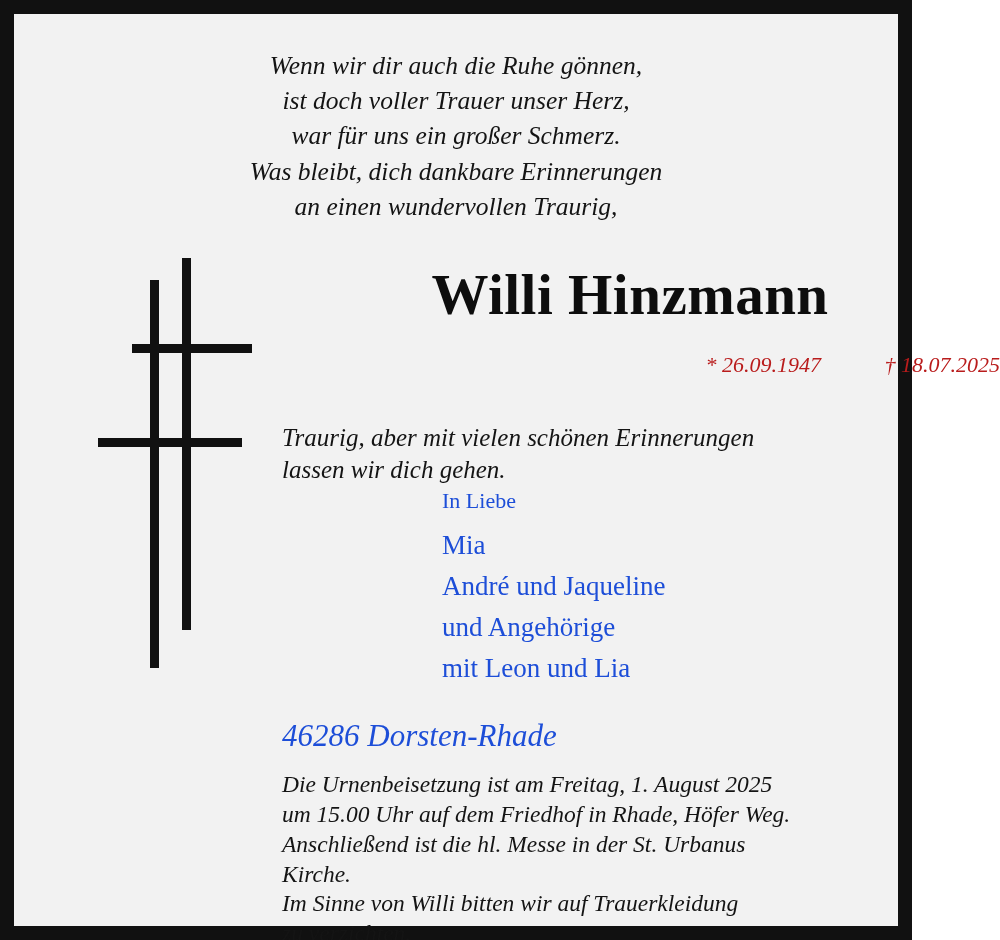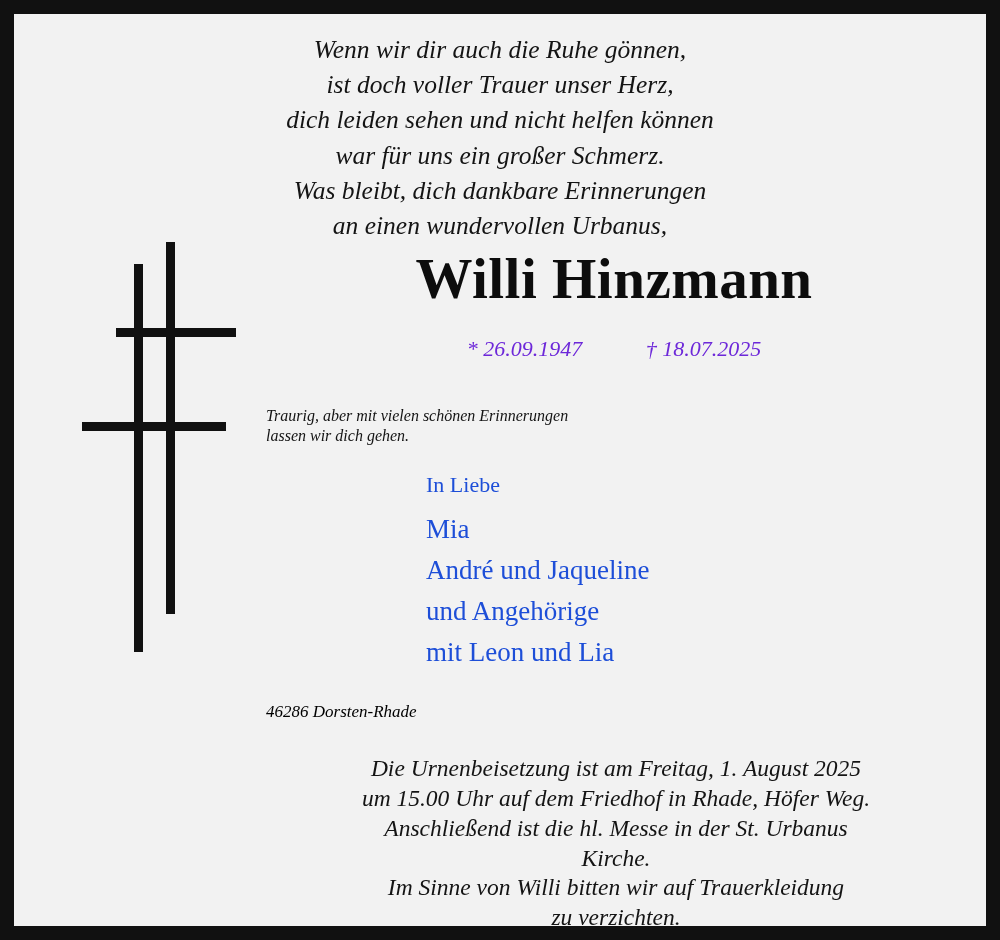--- a/index.html
+++ b/index.html
@@ -10,25 +10,25 @@
   body {
     width: 1000px;
     height: 940px;
     font-family: "Liberation Serif", serif;
     color: #111111;
     overflow: hidden;
   }
   .notice {
     position: relative;
     box-sizing: border-box;
-    width: 1000px;
+    width: 912px;
     height: 940px;
     background: #f2f2f2;
     border: 14px solid #111111;
-    padding: 0;
+    padding: 16px;
   }
   .inner {
     position: relative;
     width: 100%;
     height: 100%;
     background: #f2f2f2;
   }
 
   
   .cross-emblem {
@@ -73,34 +73,34 @@
     font-size: 57px;
     letter-spacing: 0.5px;
     color: #0d0d0d;
   }
 
   .dates {
     position: absolute;
     left: 230px;
     top: 322px;
     width: 740px;
-    text-align: center;
+    text-align: right;
     font-style: italic;
     font-size: 22px;
-    color: #6d28d9;
+    color: #b91c1c;
   }
   .dates .birth { margin-right: 58px; }
 
   .body-text {
     position: absolute;
     left: 252px;
     top: 392px;
     width: 700px;
     font-style: italic;
-    font-size: 16px;
+    font-size: 25px;
     line-height: 1.26;
     color: #141414;
   }
   .body-text div { white-space: nowrap; }
 
   .family {
     position: absolute;
     left: 412px;
     top: 460px;
     width: 560px;
@@ -113,56 +113,55 @@
     font-size: 27px;
     margin-bottom: 14px;
     white-space: nowrap;
   }
 
   .city {
     position: absolute;
     left: 252px;
     top: 688px;
     font-style: italic;
-    font-size: 17px;
-    color: #000000;
+    font-size: 31px;
+    color: #1d4ed8;
   }
 
   .info {
     position: absolute;
     left: 252px;
     top: 740px;
     width: 700px;
     font-style: italic;
     font-size: 23.5px;
     line-height: 1.27;
     color: #141414;
   }
-  .info div { white-space: nowrap; text-align: center; }
+  .info div { white-space: nowrap; }
 </style>
 </head>
 <body>
 
 <div class="notice">
   <div class="inner">
 
     <div class="cross-emblem">
       <div class="bar v-left"></div>
       <div class="bar h-left"></div>
       <div class="bar v-tall"></div>
       <div class="bar h-tall"></div>
     </div>
 
     <div class="poem">
       <div>Wenn wir dir auch die Ruhe gönnen,</div>
       <div>ist doch voller Trauer unser Herz,</div>
-      <div>dich leiden sehen und nicht helfen können</div>
       <div>war für uns ein großer Schmerz.</div>
       <div>Was bleibt, dich dankbare Erinnerungen</div>
-      <div>an einen wundervollen Urbanus,</div>
+      <div>an einen wundervollen Traurig,</div>
     </div>
 
     <div class="name">Willi Hinzmann</div>
 
     <div class="dates">
       <span class="birth">* 26.09.1947</span>
       <span class="death">† 18.07.2025</span>
     </div>
 
     <div class="body-text">

